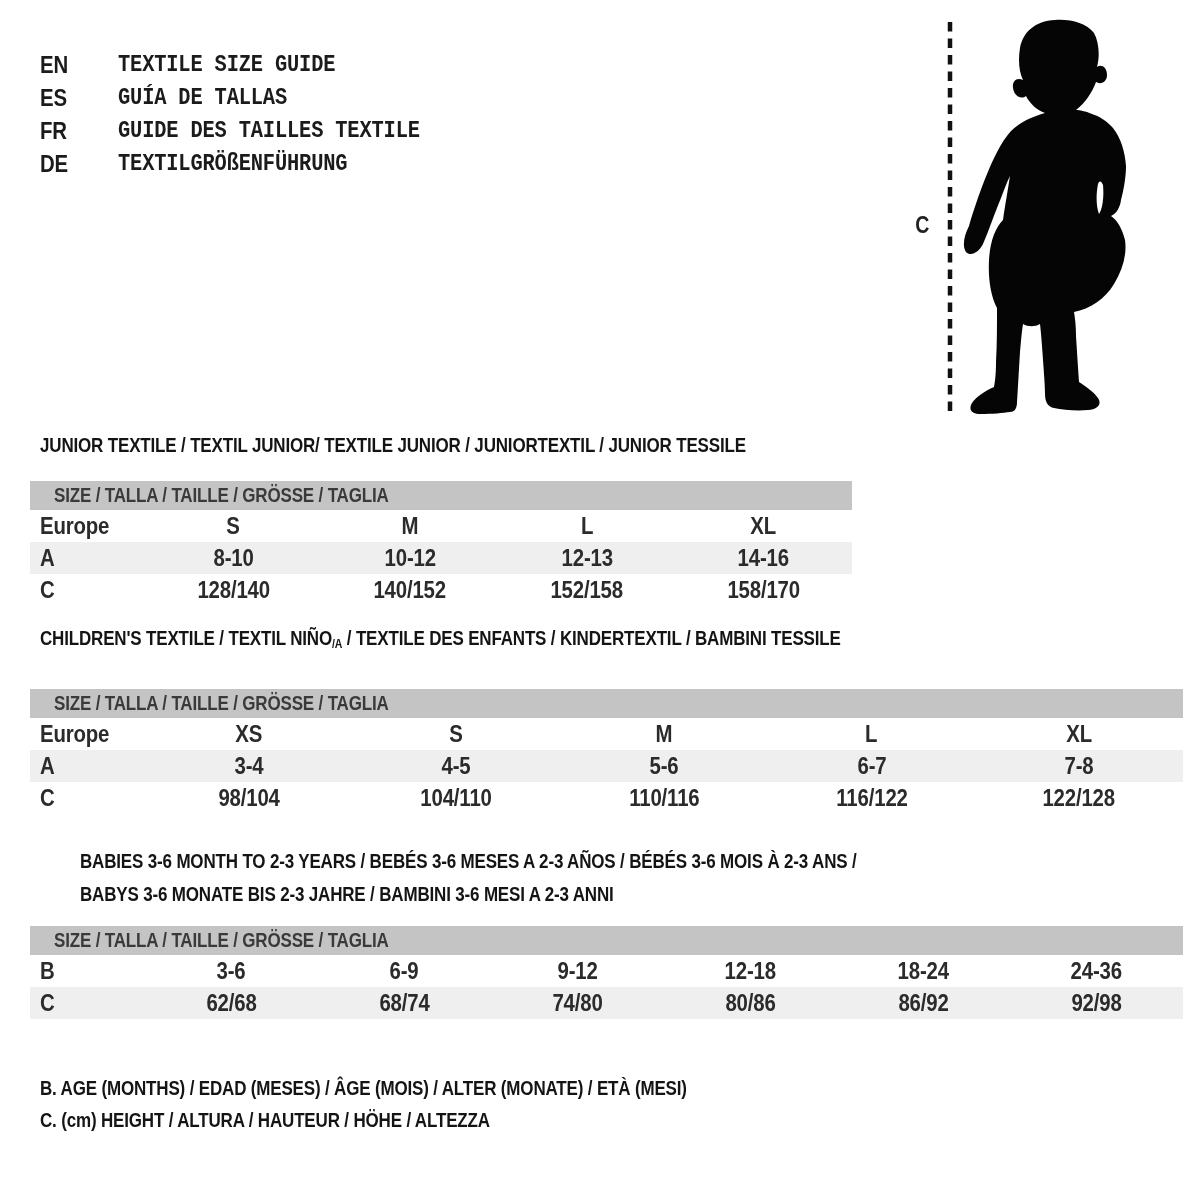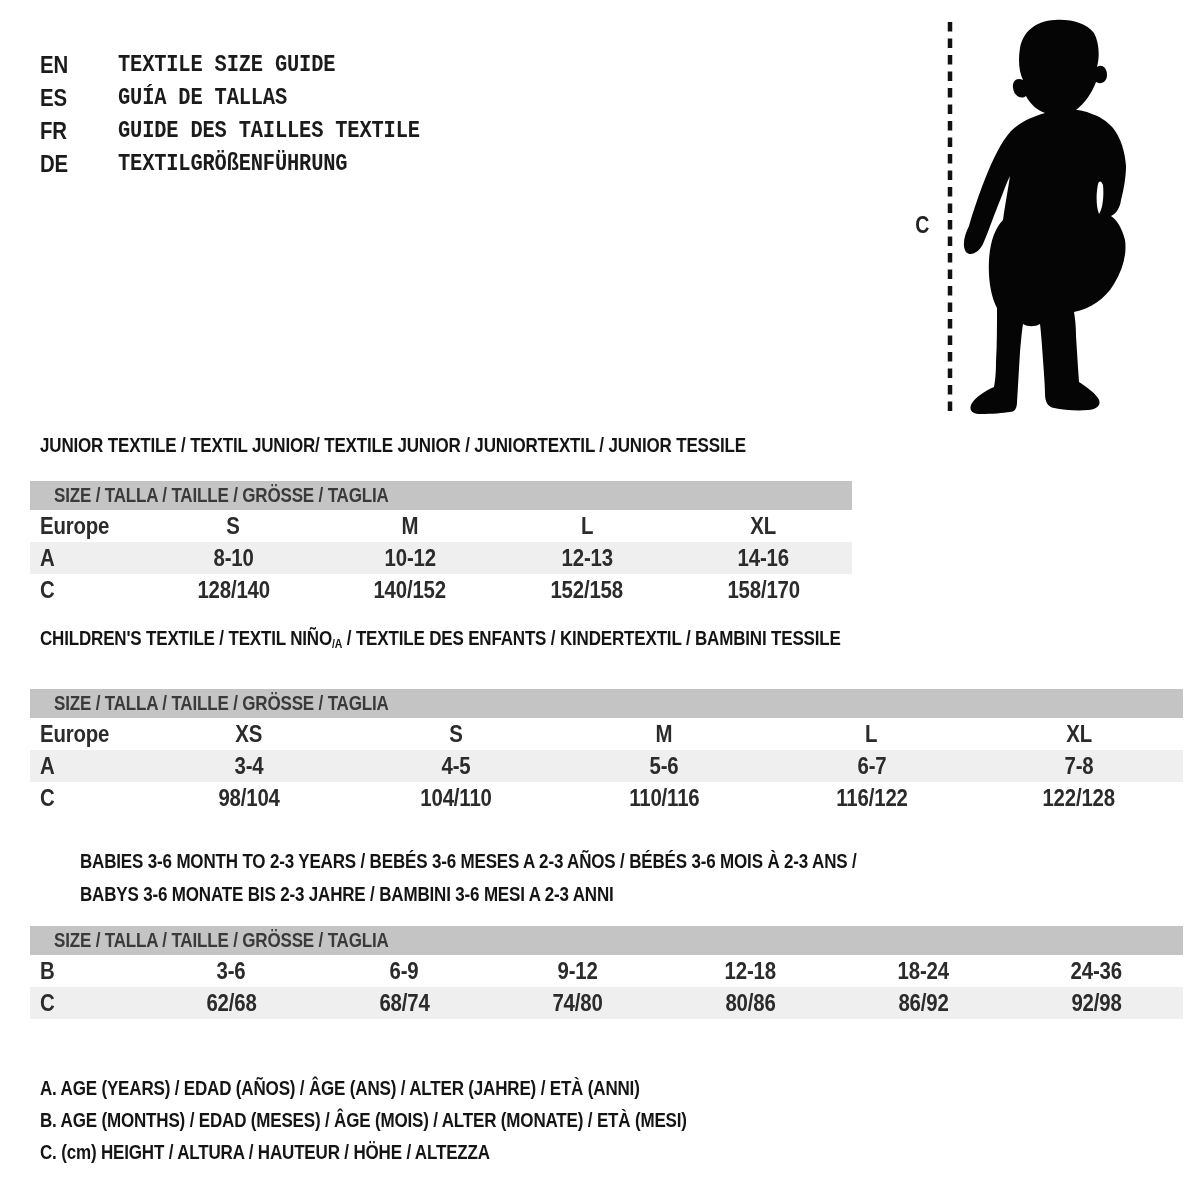--- a/index.html
+++ b/index.html
@@ -213,18 +213,17 @@
         <span class="tcell"><span class="cond">68/74</span></span>
         <span class="tcell"><span class="cond">74/80</span></span>
         <span class="tcell"><span class="cond">80/86</span></span>
         <span class="tcell"><span class="cond">86/92</span></span>
         <span class="tcell"><span class="cond">92/98</span></span>
       </div>
     </div>
   </section>
 
   <section class="abs legend-block">
-    <div class="legend-line"><span class="cond tl">A. AGE (YEARS) / EDAD (AÑOS) / ÂGE (ANS) / ALTER (JAHRE) / ETÀ (ANNI)</span></div>
     <div class="legend-line"><span class="cond tl">B. AGE (MONTHS) / EDAD (MESES) / ÂGE (MOIS) / ALTER (MONATE) / ETÀ (MESI)</span></div>
     <div class="legend-line"><span class="cond tl">C. (cm) HEIGHT / ALTURA / HAUTEUR / HÖHE / ALTEZZA</span></div>
   </section>
 
 </div>
 
 </body></html>

